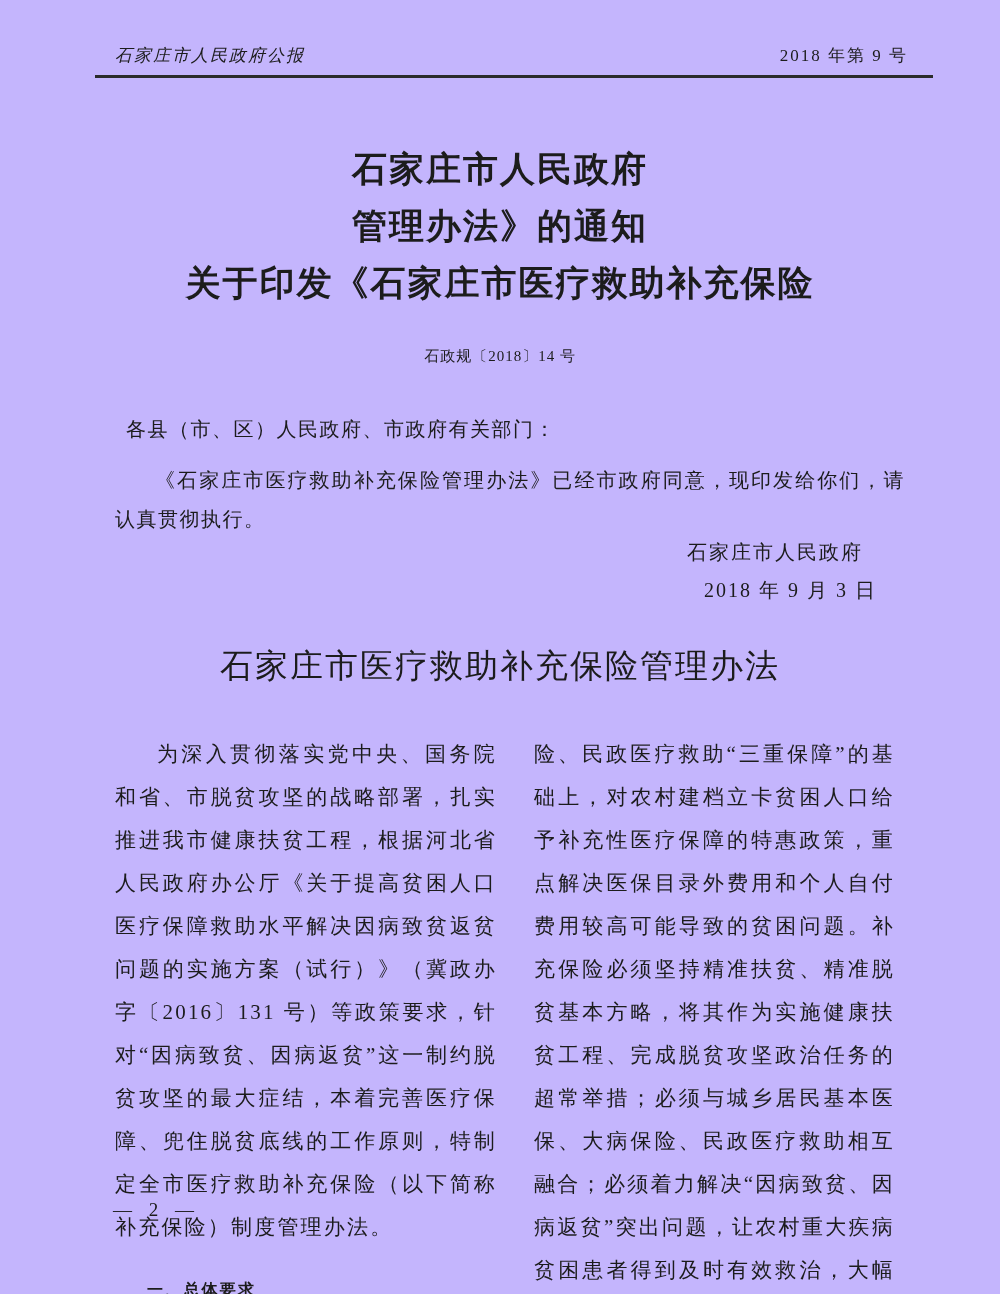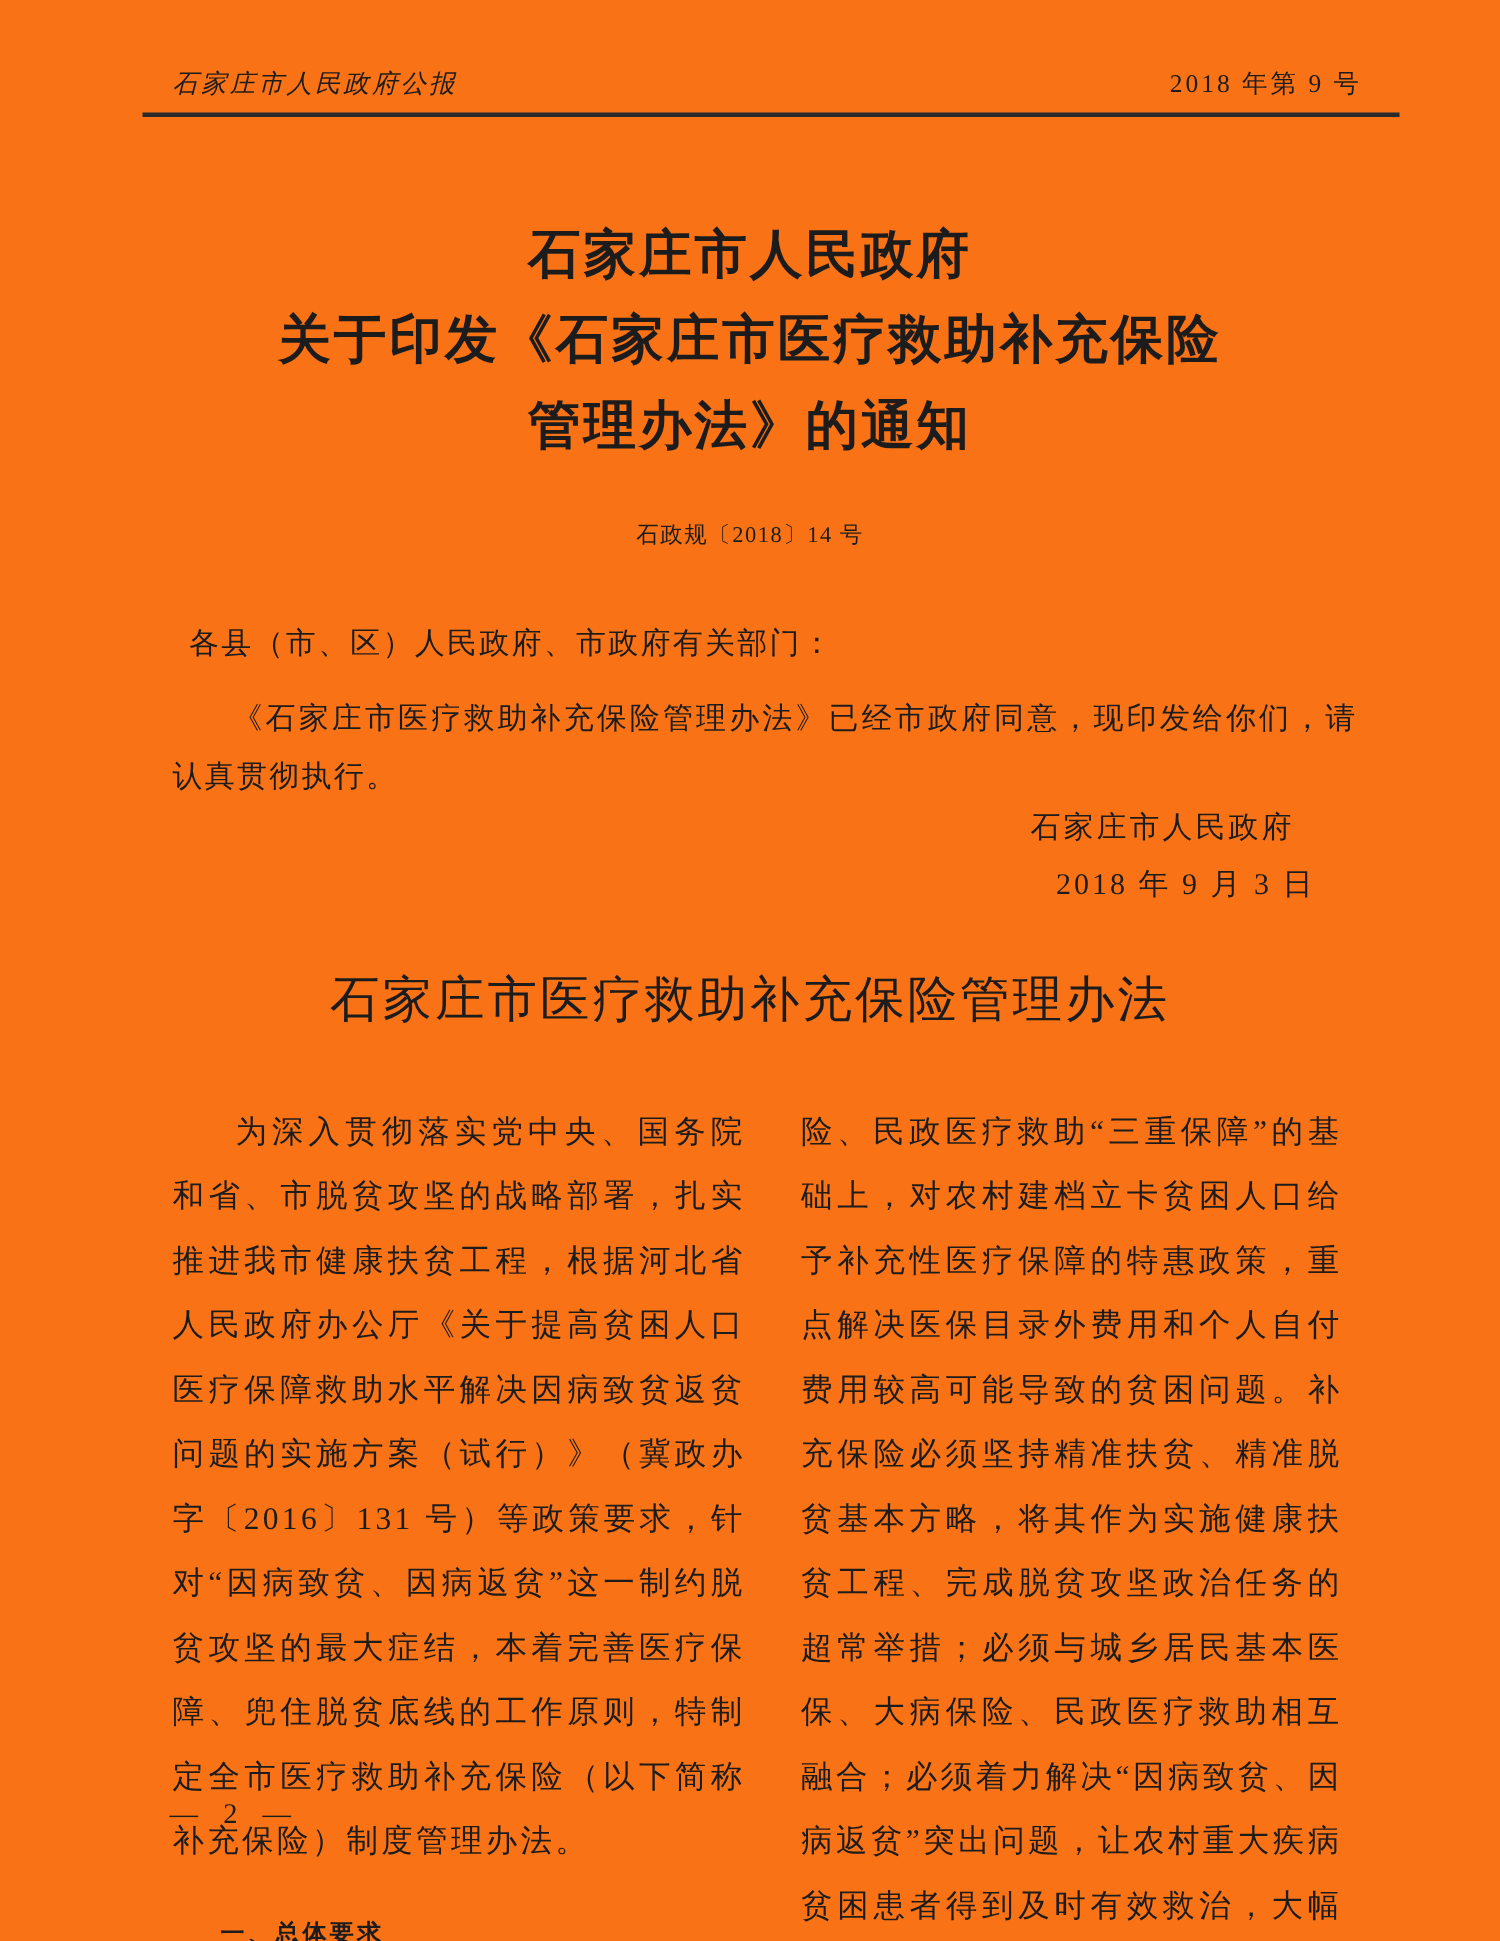--- a/index.html
+++ b/index.html
@@ -5,21 +5,21 @@
   html, body {
     margin: 0;
     padding: 0;
     background: #e8e8e8;
   }
   .page {
     position: relative;
     width: 1000px;
     height: 1294px;
     margin: 0 auto;
-    background: #f97316;
+    background: #c4b5fd;
     font-family: "Liberation Serif", "DejaVu Serif", serif;
     color: #1c1c1c;
     overflow: hidden;
   }
 
   
   .running-head {
     position: absolute;
     top: 44px;
     left: 115px;
@@ -72,21 +72,20 @@
     left: 115px;
     width: 790px;
     font-size: 20px;
     line-height: 39.5px;
     letter-spacing: 1.5px;
   }
   .notice-body .para {
     margin: 0;
     text-indent: 2em;
     text-align: justify;
-    font-family: Liberation Mono, monospace;
   }
   .notice-body .salutation {
     margin: 11px;
     text-indent: 0;
   }
 
   .signature-block {
     position: absolute;
     top: 533px;
     left: 115px;
@@ -158,22 +157,22 @@
 <div class="page">
 
   <div class="running-head">
     <span class="gazette-name">石家庄市人民政府公报</span>
     <span class="gazette-issue">2018 年第 9 号</span>
   </div>
   <div class="head-rule"></div>
 
   <div class="notice-title">
     <div>石家庄市人民政府</div>
+    <div>管理办法》的通知</div>
     <div>关于印发《石家庄市医疗救助补充保险</div>
-    <div>管理办法》的通知</div>
   </div>
 
   <div class="doc-number">石政规〔2018〕14 号</div>
 
   <div class="notice-body">
     <p class="salutation">各县（市、区）人民政府、市政府有关部门：</p>
     <p class="para">《石家庄市医疗救助补充保险管理办法》已经市政府同意，现印发给你们，请认真贯彻执行。</p>
   </div>
 
   <div class="signature-block">

